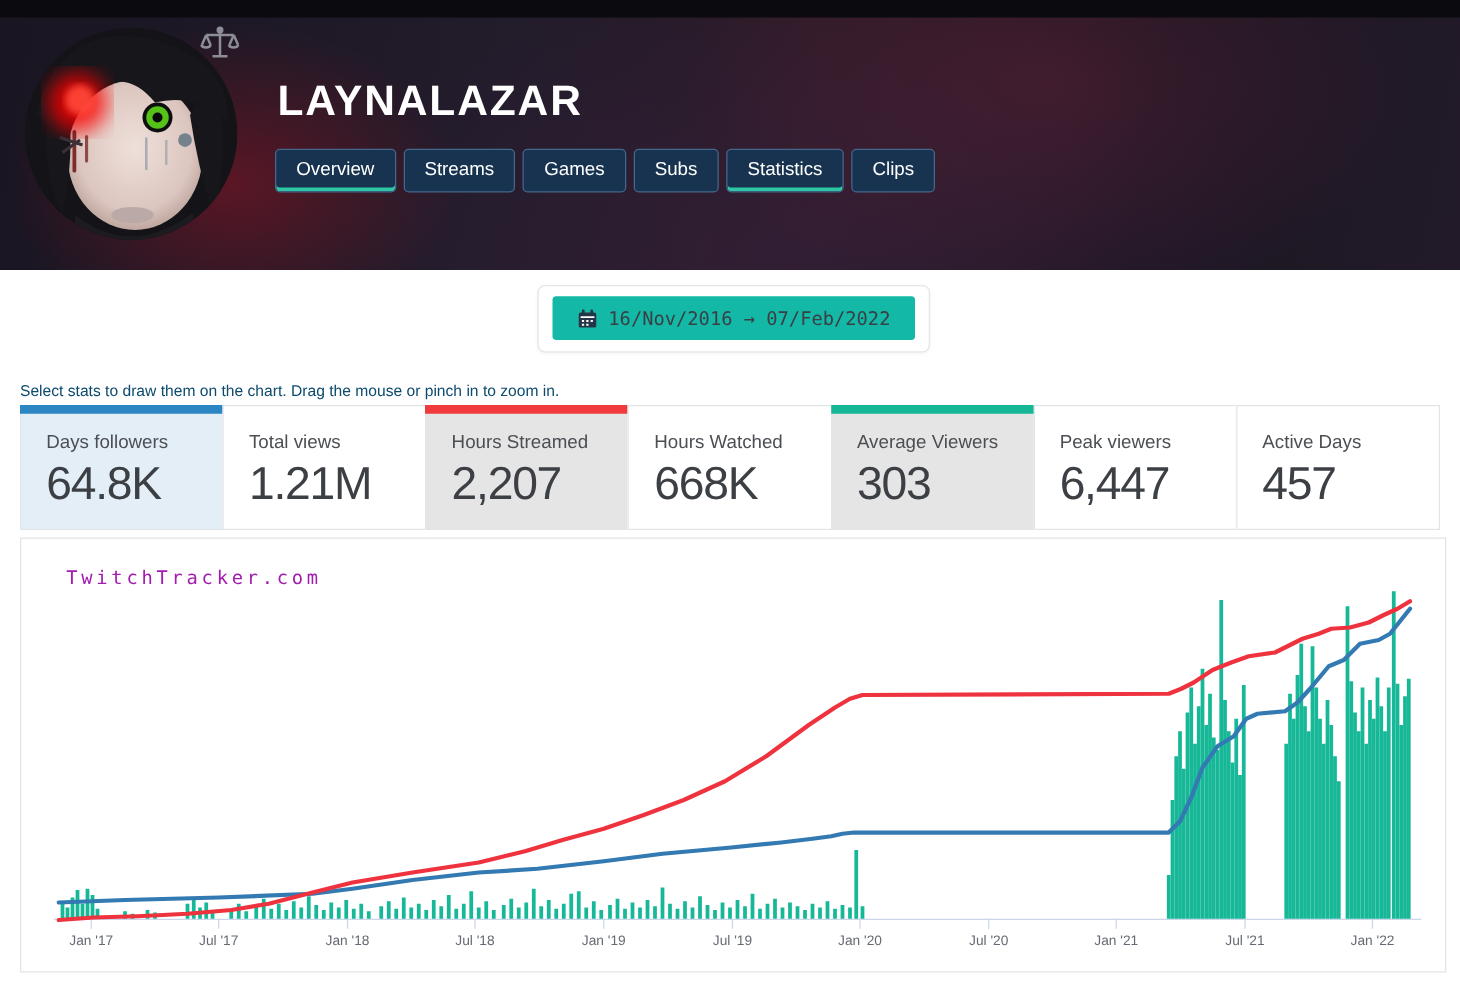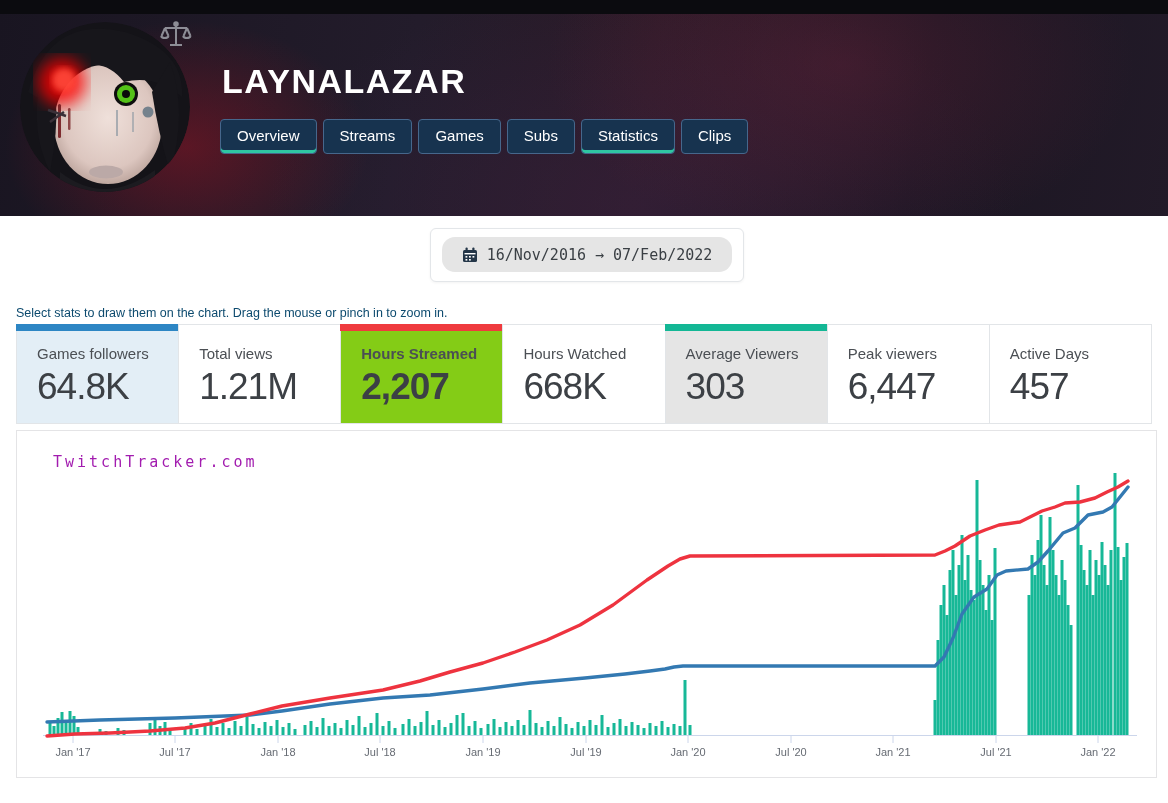--- a/index.html
+++ b/index.html
@@ -19,21 +19,21 @@
   .profile-title{position:absolute;left:222px;top:62px;color:#ffffff;font-size:34px;font-weight:700;
     letter-spacing:1.5px;}
   .tabs{position:absolute;left:220px;top:119px;display:flex;gap:6px;}
   .tab{background:#17334f;border:1px solid #46678c;border-radius:4px;color:#fff;font-size:15px;
     padding:7px 16px 8px 16px;cursor:pointer;line-height:18px;}
   .tab.active{box-shadow:inset 0 -3px 0 0 var(--tab-underline,#2fc6a2);}
 
   
   .date-card{position:absolute;left:430px;top:228px;width:312px;height:52px;background:#fff;
     border:1px solid #e3e6e9;border-radius:6px;box-shadow:0 1px 3px rgba(0,0,0,.05);}
-  .date-field{margin:8px 11px;height:35px;background:#e5e5e5;border-radius:13px;display:flex;
+  .date-field{margin:8px 11px;height:35px;background:#14b8a6;border-radius:3px;display:flex;
     align-items:center;justify-content:center;gap:9px;
     font-family:"DejaVu Sans Mono",monospace;font-size:15px;color:#3a3f44;cursor:pointer;}
   .cal-icon{width:16px;height:16px;display:inline-block;}
 
   
   .helper{position:absolute;left:16px;top:306px;font-size:12.5px;color:#0c4a6e;}
 
   
   .stats{position:absolute;left:16px;top:324px;width:1136px;height:100px;display:flex;}
   .stat-card{position:relative;flex:1 1 0;background:#fff;border:1px solid #e2e5e8;margin-left:-1px;
@@ -143,32 +143,32 @@
       <span>07/Feb/2022</span>
     </div>
   </div>
 
   <div class="helper">Select stats to draw them on the chart. Drag the mouse or pinch in to zoom in.</div>
 
   <div class="stats">
     <div class="stat-card" style="background: rgb(227, 238, 246);">
       <div class="stat-accent" style="background: rgb(45, 134, 196);"></div>
       <div class="stat-body">
-          <div class="stat-label">Games followers</div>
+          <div class="stat-label">Days followers</div>
       <div class="stat-value">64.8K</div>
         </div>
     </div>
     <div class="stat-card">
       <div class="stat-accent"></div>
       <div class="stat-body">
           <div class="stat-label">Total views</div>
       <div class="stat-value">1.21M</div>
         </div>
     </div>
-    <div class="stat-card" style="background: #84cc16; font-weight: bold;">
+    <div class="stat-card" style="background: #e5e5e5;">
       <div class="stat-accent" style="background: rgb(239, 59, 62);"></div>
       <div class="stat-body">
           <div class="stat-label">Hours Streamed</div>
       <div class="stat-value">2,207</div>
         </div>
     </div>
     <div class="stat-card">
       <div class="stat-accent"></div>
       <div class="stat-body">
           <div class="stat-label">Hours Watched</div>

